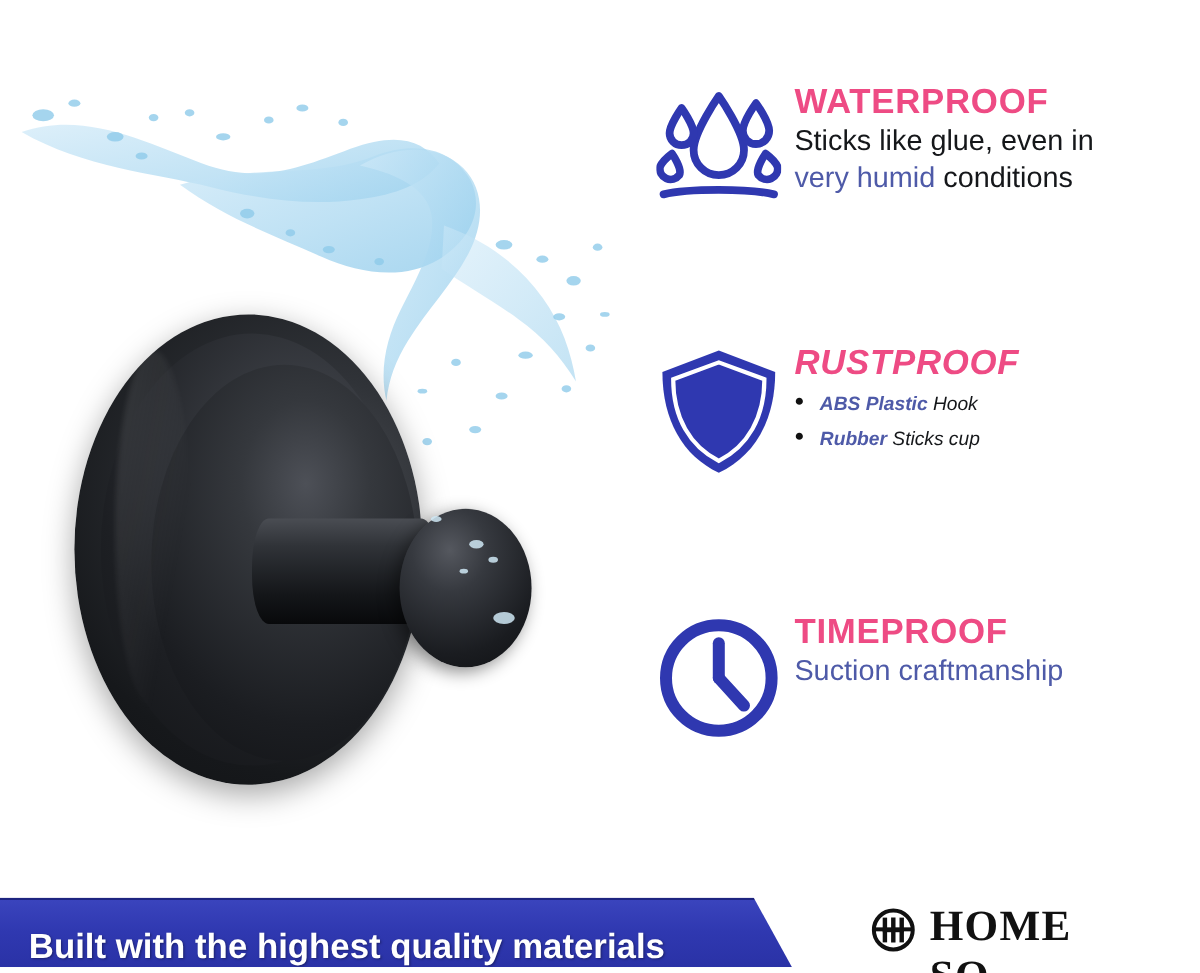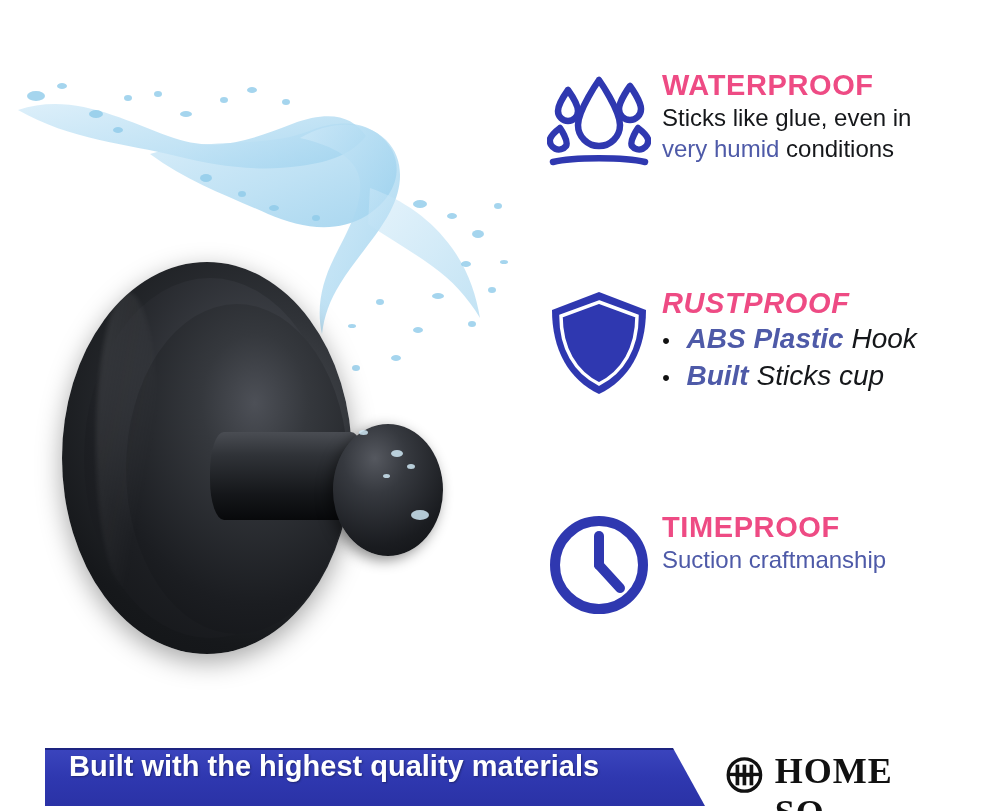--- a/index.html
+++ b/index.html
@@ -61,31 +61,31 @@
   .feature .icon-wrap { width:118px; flex:0 0 118px; display:flex; align-items:center; justify-content:center; }
   .feature .txt { padding-left:4px; }
 
   .f-title{
     font-size:29px; font-weight:bold; letter-spacing:.6px;
     color:#ee4b84; line-height:1.05; margin-bottom:3px;
   }
   .f-line{ font-size:24px; color:#15171a; line-height:1.26; white-space:nowrap; }
   .f-line b{ color:#4e5aa8; font-weight:normal; }
   .bullets{ list-style:none; }
-  .bullets li{ font-size:28px; color:#15171a; line-height:1.3; white-space:nowrap; }
+  .bullets li{ font-size:16px; color:#15171a; line-height:1.3; white-space:nowrap; }
   .bullets li::before{ content:"•"; color:#111; margin-right:9px; font-size:22px; }
   .bullets li b{ color:#4e5aa8; font-weight:bold; }
 
   
   #banner{
     position:absolute; left:0; top:748px; width:660px; height:58px;
     background:linear-gradient(180deg,#3a44bd 0%,#2f38b0 48%,#2a32a6 100%);
     border-top:2px solid #1d2480;
     clip-path: polygon(0 0, 628px 0, 660px 58px, 0 58px);
-    display:flex; align-items:flex-start;margin-left:45px;
+    display:flex; align-items:flex-end;
   }
   #banner-text{
     color:#fff; font-size:29px; font-weight:bold; padding-left:24px;
     text-shadow:1px 1px 2px rgba(0,0,0,.35); white-space:nowrap;
   }
   #logo{
     position:absolute; left:726px; top:750px; height:54px;
     display:flex; align-items:flex-start; gap:12px;
   }
   #logo-text{
@@ -198,21 +198,21 @@
         <path d="M52 14 L90 28 C90 60 76 84 52 96 C28 84 14 60 14 28 Z" fill="none" stroke="#ffffff" stroke-width="3.5"></path>
       </svg>
     </div>
     <div class="txt">
       <div class="f-title">RUSTPROOF</div>
       <ul class="bullets">
         <li>
           <b>ABS Plastic</b><span> Hook</span>
         </li>
         <li>
-          <b>Built</b><span> Sticks cup</span>
+          <b>Rubber</b><span> Sticks cup</span>
         </li>
       </ul>
     </div>
   </div>
 
   <div class="feature" style="left:540px; top:512px;">
     <div class="icon-wrap">
       <svg width="106" height="106" viewBox="0 0 106 106">
         <circle cx="53" cy="53" r="44" fill="none" stroke="#2f38b0" stroke-width="10"></circle>
         <g stroke="#2f38b0" stroke-width="10" stroke-linecap="round">

